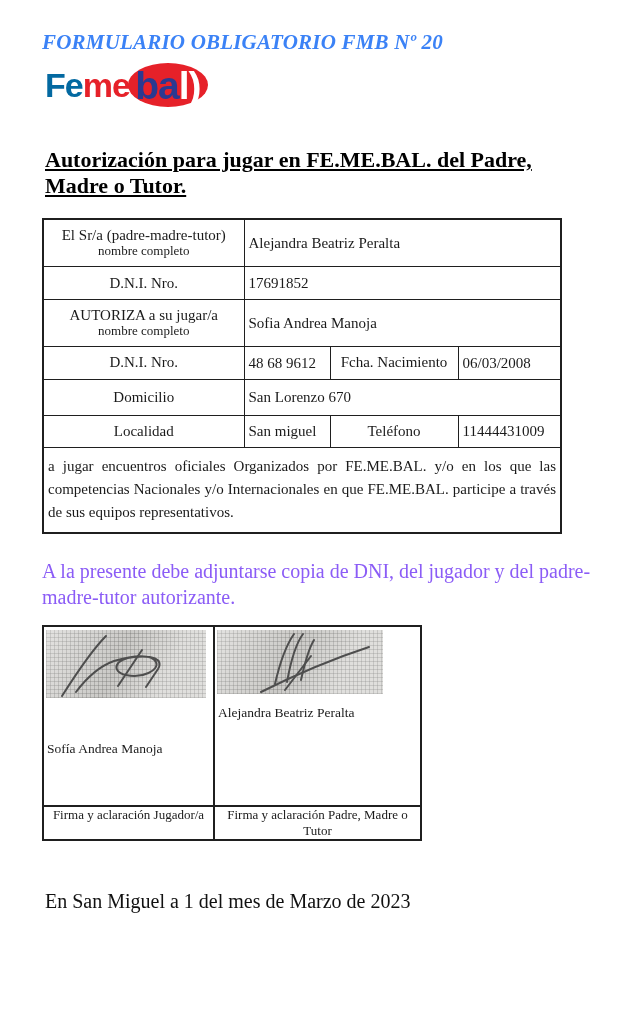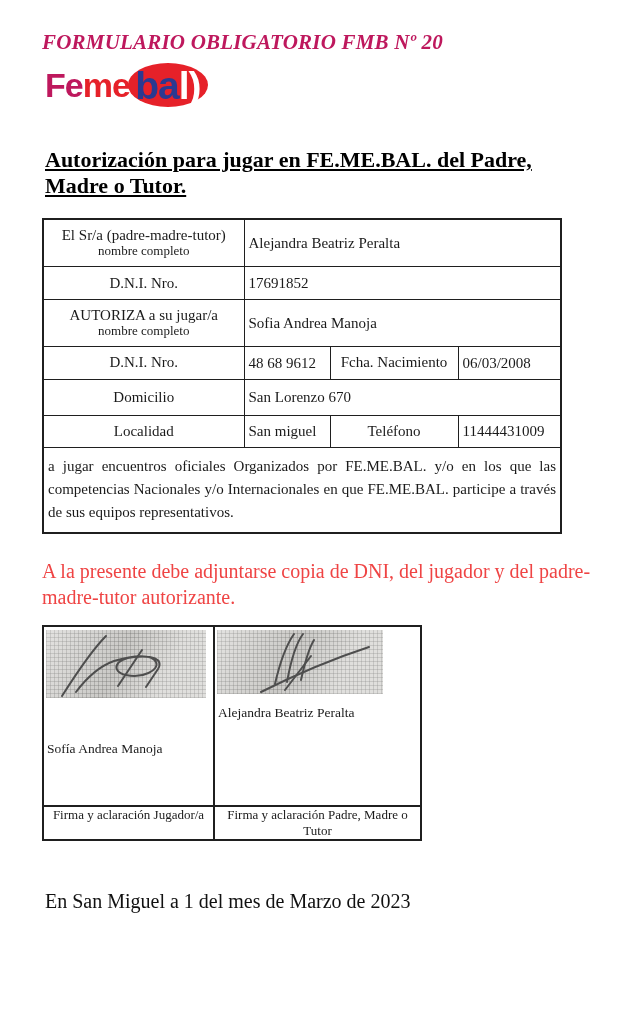--- a/index.html
+++ b/index.html
@@ -10,31 +10,31 @@
     font-family:"Liberation Serif", serif;
     color:#1a1a1a;
     overflow:hidden;
   }
   .doc-title{
     margin:30px 0 0 42px;
     font-size:21px;
     font-weight:bold;
     font-style:italic;
     letter-spacing:.2px;
-    color:#be185d;
+    color:#3b82f6;
   }
   
   .logo{
     margin:8px 0 0 45px;
     display:flex;align-items:center;
     font-family:"Liberation Sans", sans-serif;
     font-weight:bold;font-size:34px;line-height:1;
     letter-spacing:-1px;
   }
-  .logo .fe{color:#be185d;}
+  .logo .fe{color:#0369a1;}
   .logo .me{color:#e62129;}
   .logo .oval{
     display:flex;align-items:center;justify-content:center;
     background:#e62129;
     border-radius:50%;
     width:80px;height:44px;
     margin-left:-2px;
     font-size:39px;
   }
   .logo .ba{color:#2b3990;}
@@ -77,21 +77,21 @@
     line-height:1.55;
     padding:6px 3px 14px 3px;
     vertical-align:top;
   }
   
   .note{
     margin:24px 0 0 42px;
     width:560px;
     font-size:20px;
     line-height:1.3;
-    color:#ef4444;
+    color:#8b5cf6;
   }
   
   table.sig{
     margin:15px 0 0 42px;
     border-collapse:collapse;
     width:378px;
     table-layout:fixed;
   }
   table.sig td{
     border:2px solid #1f1f1f;

